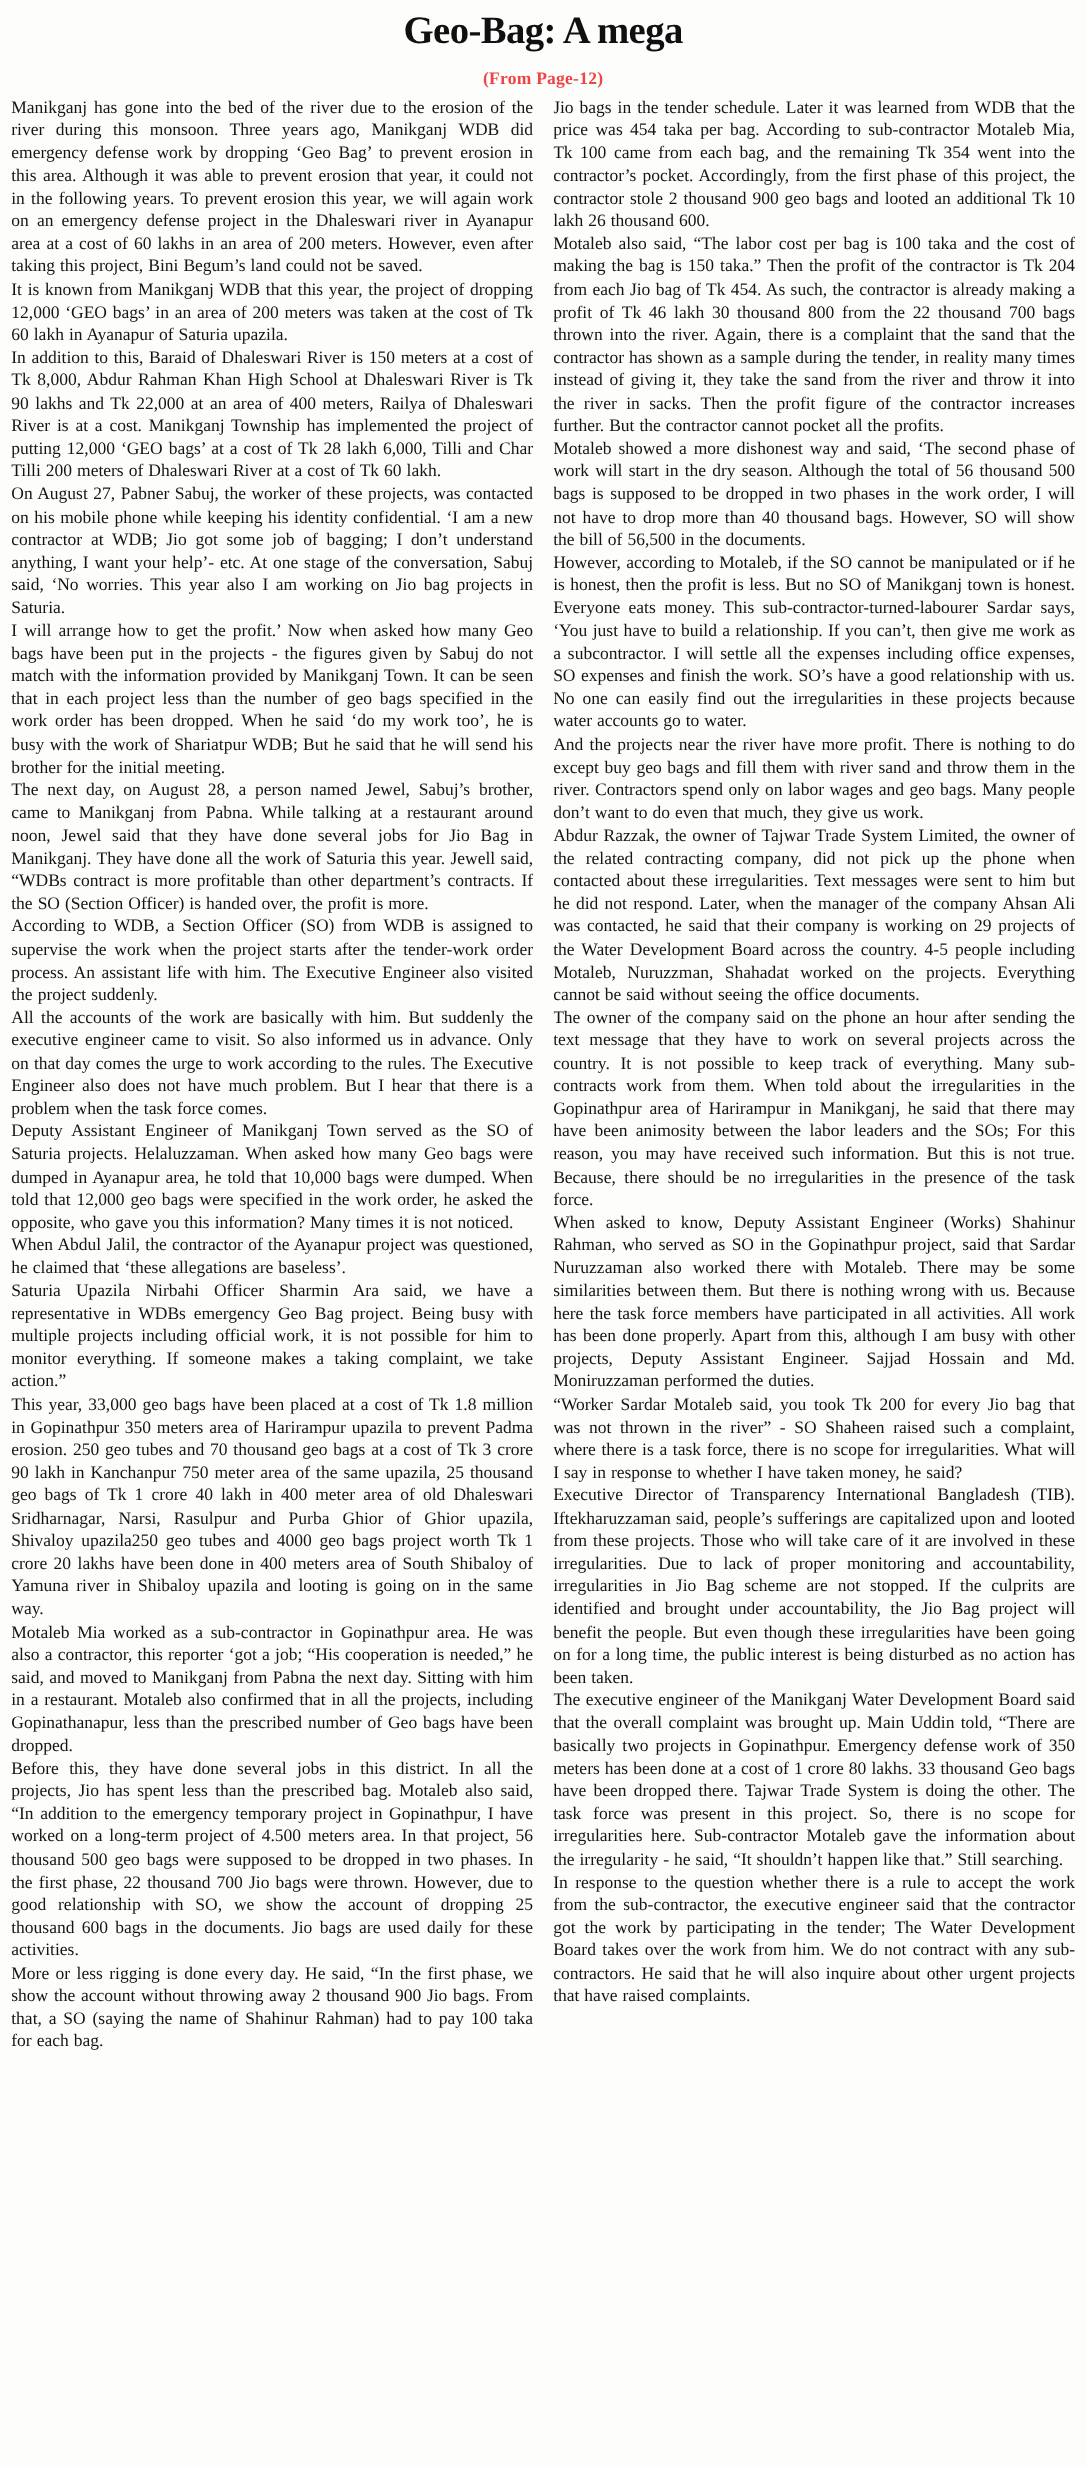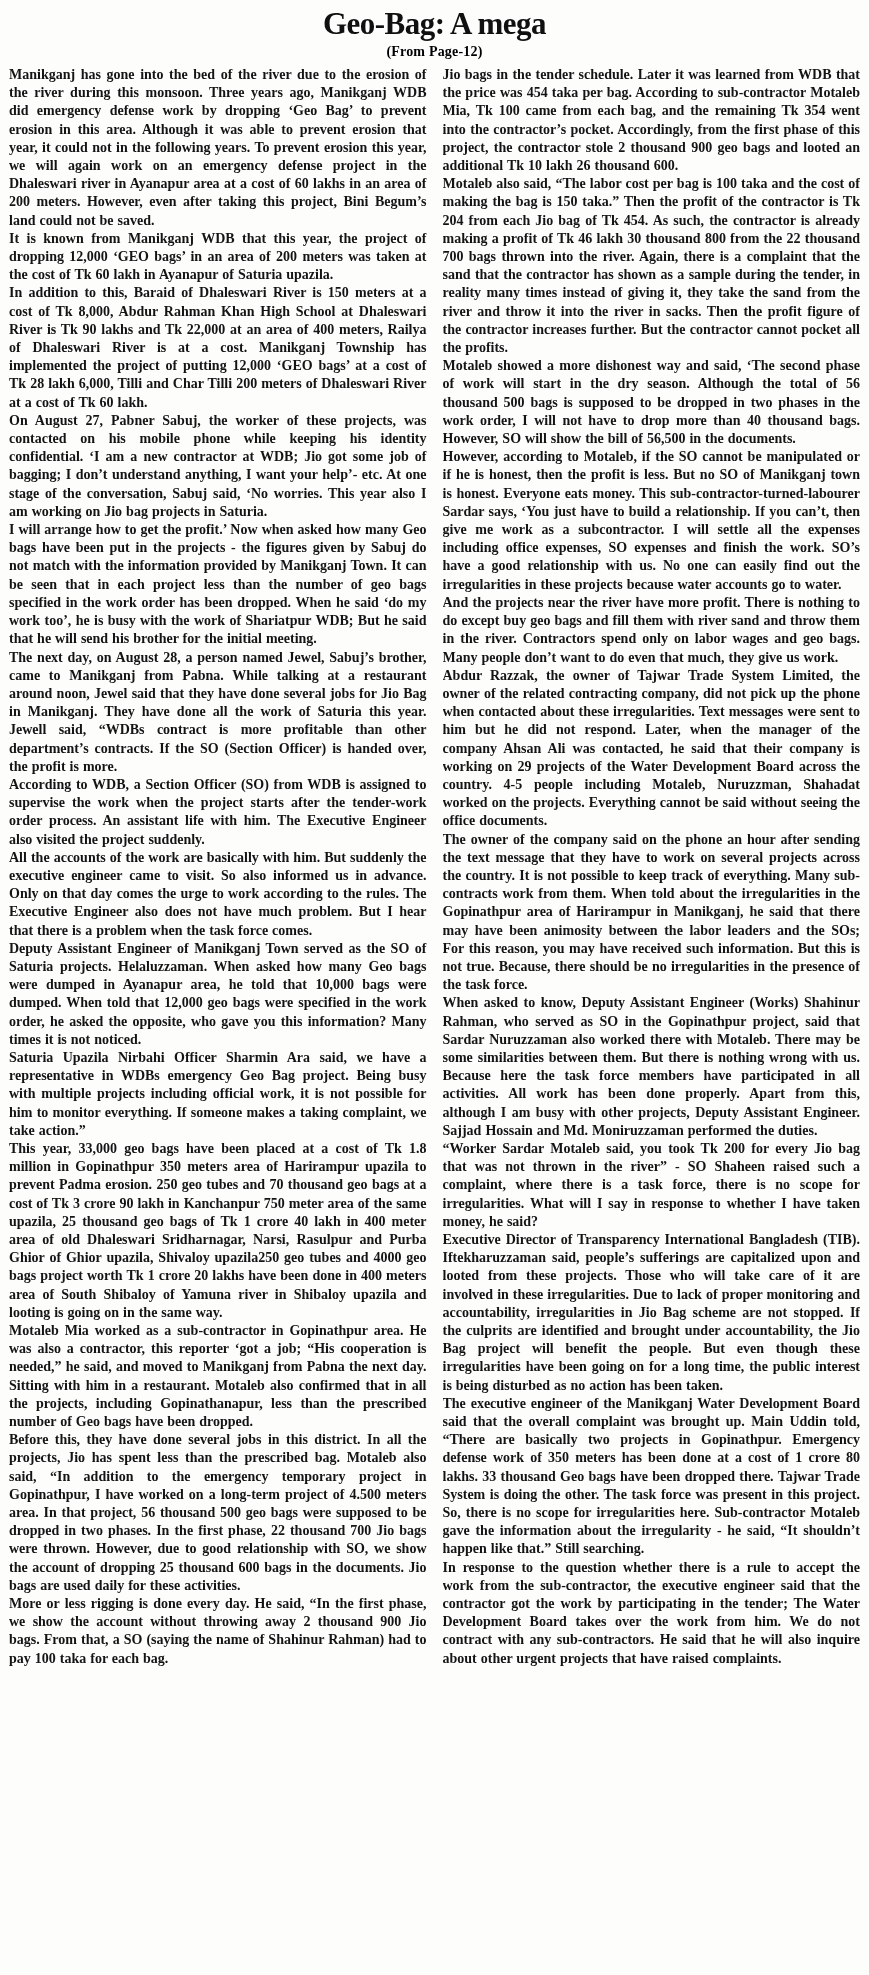--- a/index.html
+++ b/index.html
@@ -24,34 +24,33 @@
     margin: 0;
     text-align: center;
     font-family: "Liberation Serif", "DejaVu Serif", serif;
     font-weight: 700;
     font-size: 31px;
     line-height: 36px;
     letter-spacing: -0.5px;
     color: #101010;
   }
   .page-subtitle {
-    margin: 2px 0 6px 0;
+    margin: 14px 0 6px 0;
     text-align: center;
     font-weight: 700;
     font-size: 14px;
     line-height: 16px;
     letter-spacing: 0.2px;
-    color: #000000;
+    color: #ef4444;
   }
   .columns {
     display: flex;
     gap: 16px;
     height: 1898px;
     overflow: hidden;
-    font-weight: bold;
   }
   .col {
     flex: 1 1 0;
     min-width: 0;
     overflow: hidden;
   }
   .col p {
     margin: 0;
     text-align: justify;
     text-justify: inter-word;
@@ -70,20 +69,21 @@
     <div class="col">
         <p>Manikganj has gone into the bed of the river due to the erosion of the river during this monsoon. Three years ago, Manikganj WDB did emergency defense work by dropping ‘Geo Bag’ to prevent erosion in this area. Although it was able to prevent erosion that year, it could not in the following years. To prevent erosion this year, we will again work on an emergency defense project in the Dhaleswari river in Ayanapur area at a cost of 60 lakhs in an area of 200 meters. However, even after taking this project, Bini Begum’s land could not be saved.</p>
         <p>It is known from Manikganj WDB that this year, the project of dropping 12,000 ‘GEO bags’ in an area of 200 meters was taken at the cost of Tk 60 lakh in Ayanapur of Saturia upazila.</p>
         <p>In addition to this, Baraid of Dhaleswari River is 150 meters at a cost of Tk 8,000, Abdur Rahman Khan High School at Dhaleswari River is Tk 90 lakhs and Tk 22,000 at an area of 400 meters, Railya of Dhaleswari River is at a cost. Manikganj Township has implemented the project of putting 12,000 ‘GEO bags’ at a cost of Tk 28 lakh 6,000, Tilli and Char Tilli 200 meters of Dhaleswari River at a cost of Tk 60 lakh.</p>
         <p>On August 27, Pabner Sabuj, the worker of these projects, was contacted on his mobile phone while keeping his identity confidential. ‘I am a new contractor at WDB; Jio got some job of bagging; I don’t understand anything, I want your help’- etc. At one stage of the conversation, Sabuj said, ‘No worries. This year also I am working on Jio bag projects in Saturia.</p>
         <p>I will arrange how to get the profit.’ Now when asked how many Geo bags have been put in the projects - the figures given by Sabuj do not match with the information provided by Manikganj Town. It can be seen that in each project less than the number of geo bags specified in the work order has been dropped. When he said ‘do my work too’, he is busy with the work of Shariatpur WDB; But he said that he will send his brother for the initial meeting.</p>
         <p>The next day, on August 28, a person named Jewel, Sabuj’s brother, came to Manikganj from Pabna. While talking at a restaurant around noon, Jewel said that they have done several jobs for Jio Bag in Manikganj. They have done all the work of Saturia this year. Jewell said, “WDBs contract is more profitable than other department’s contracts. If the SO (Section Officer) is handed over, the profit is more.</p>
         <p>According to WDB, a Section Officer (SO) from WDB is assigned to supervise the work when the project starts after the tender-work order process. An assistant life with him. The Executive Engineer also visited the project suddenly.</p>
         <p>All the accounts of the work are basically with him. But suddenly the executive engineer came to visit. So also informed us in advance. Only on that day comes the urge to work according to the rules. The Executive Engineer also does not have much problem. But I hear that there is a problem when the task force comes.</p>
         <p>Deputy Assistant Engineer of Manikganj Town served as the SO of Saturia projects. Helaluzzaman. When asked how many Geo bags were dumped in Ayanapur area, he told that 10,000 bags were dumped. When told that 12,000 geo bags were specified in the work order, he asked the opposite, who gave you this information? Many times it is not noticed.</p>
+        <p>When Abdul Jalil, the contractor of the Ayanapur project was questioned, he claimed that ‘these allegations are baseless’.</p>
         <p>Saturia Upazila Nirbahi Officer Sharmin Ara said, we have a representative in WDBs emergency Geo Bag project. Being busy with multiple projects including official work, it is not possible for him to monitor everything. If someone makes a taking complaint, we take action.”</p>
         <p>This year, 33,000 geo bags have been placed at a cost of Tk 1.8 million in Gopinathpur 350 meters area of Harirampur upazila to prevent Padma erosion. 250 geo tubes and 70 thousand geo bags at a cost of Tk 3 crore 90 lakh in Kanchanpur 750 meter area of the same upazila, 25 thousand geo bags of Tk 1 crore 40 lakh in 400 meter area of old Dhaleswari Sridharnagar, Narsi, Rasulpur and Purba Ghior of Ghior upazila, Shivaloy upazila250 geo tubes and 4000 geo bags project worth Tk 1 crore 20 lakhs have been done in 400 meters area of South Shibaloy of Yamuna river in Shibaloy upazila and looting is going on in the same way.</p>
         <p>Motaleb Mia worked as a sub-contractor in Gopinathpur area. He was also a contractor, this reporter ‘got a job; “His cooperation is needed,” he said, and moved to Manikganj from Pabna the next day. Sitting with him in a restaurant. Motaleb also confirmed that in all the projects, including Gopinathanapur, less than the prescribed number of Geo bags have been dropped.</p>
         <p>Before this, they have done several jobs in this district. In all the projects, Jio has spent less than the prescribed bag. Motaleb also said, “In addition to the emergency temporary project in Gopinathpur, I have worked on a long-term project of 4.500 meters area. In that project, 56 thousand 500 geo bags were supposed to be dropped in two phases. In the first phase, 22 thousand 700 Jio bags were thrown. However, due to good relationship with SO, we show the account of dropping 25 thousand 600 bags in the documents. Jio bags are used daily for these activities.</p>
         <p>More or less rigging is done every day. He said, “In the first phase, we show the account without throwing away 2 thousand 900 Jio bags. From that, a SO (saying the name of Shahinur Rahman) had to pay 100 taka for each bag.</p>
       </div>
     <div class="col">
         <p>Jio bags in the tender schedule. Later it was learned from WDB that the price was 454 taka per bag. According to sub-contractor Motaleb Mia, Tk 100 came from each bag, and the remaining Tk 354 went into the contractor’s pocket. Accordingly, from the first phase of this project, the contractor stole 2 thousand 900 geo bags and looted an additional Tk 10 lakh 26 thousand 600.</p>
         <p>Motaleb also said, “The labor cost per bag is 100 taka and the cost of making the bag is 150 taka.” Then the profit of the contractor is Tk 204 from each Jio bag of Tk 454. As such, the contractor is already making a profit of Tk 46 lakh 30 thousand 800 from the 22 thousand 700 bags thrown into the river. Again, there is a complaint that the sand that the contractor has shown as a sample during the tender, in reality many times instead of giving it, they take the sand from the river and throw it into the river in sacks. Then the profit figure of the contractor increases further. But the contractor cannot pocket all the profits.</p>
         <p>Motaleb showed a more dishonest way and said, ‘The second phase of work will start in the dry season. Although the total of 56 thousand 500 bags is supposed to be dropped in two phases in the work order, I will not have to drop more than 40 thousand bags. However, SO will show the bill of 56,500 in the documents.</p>

